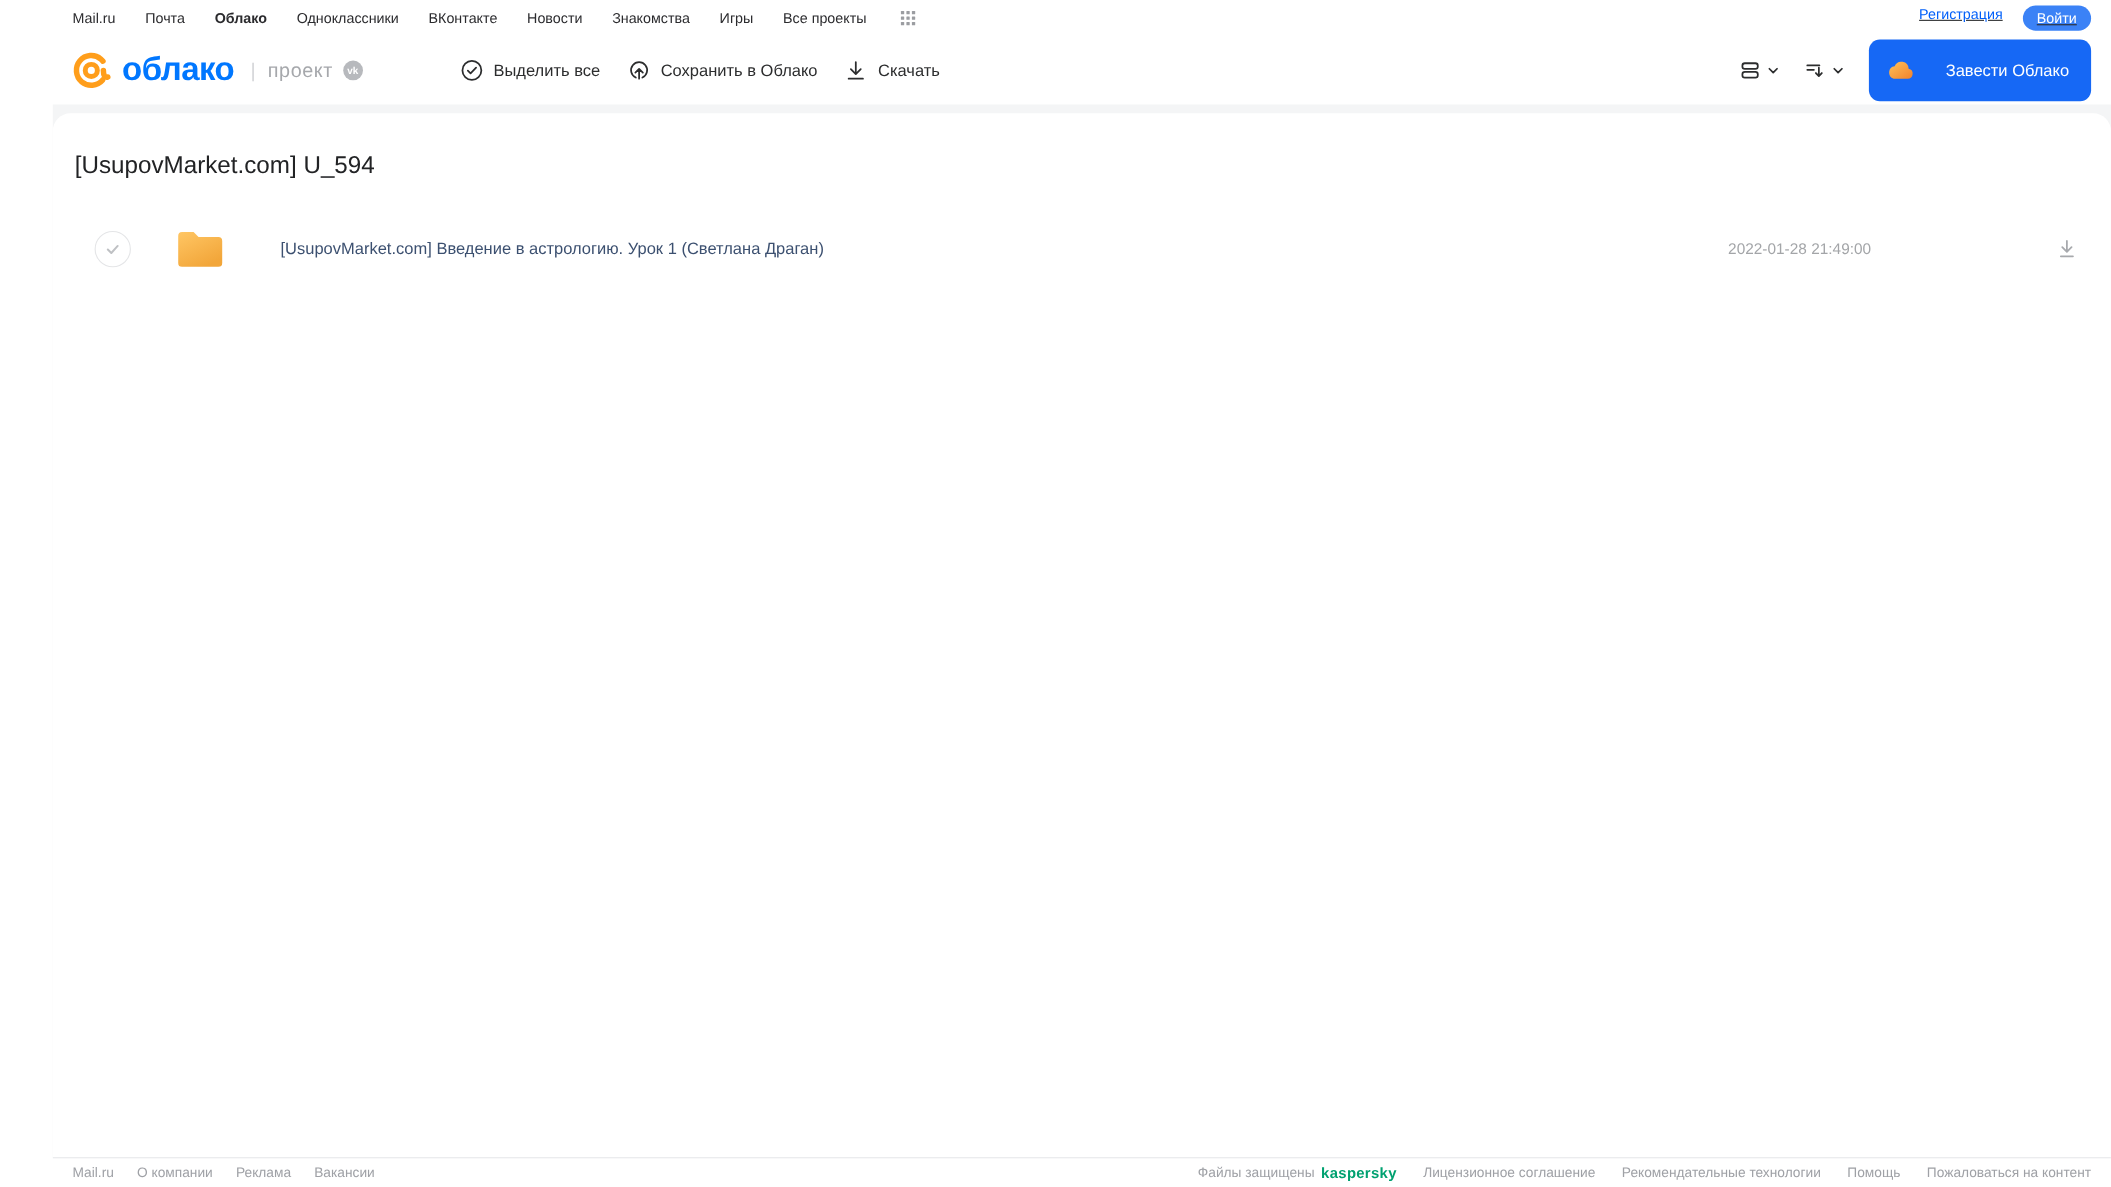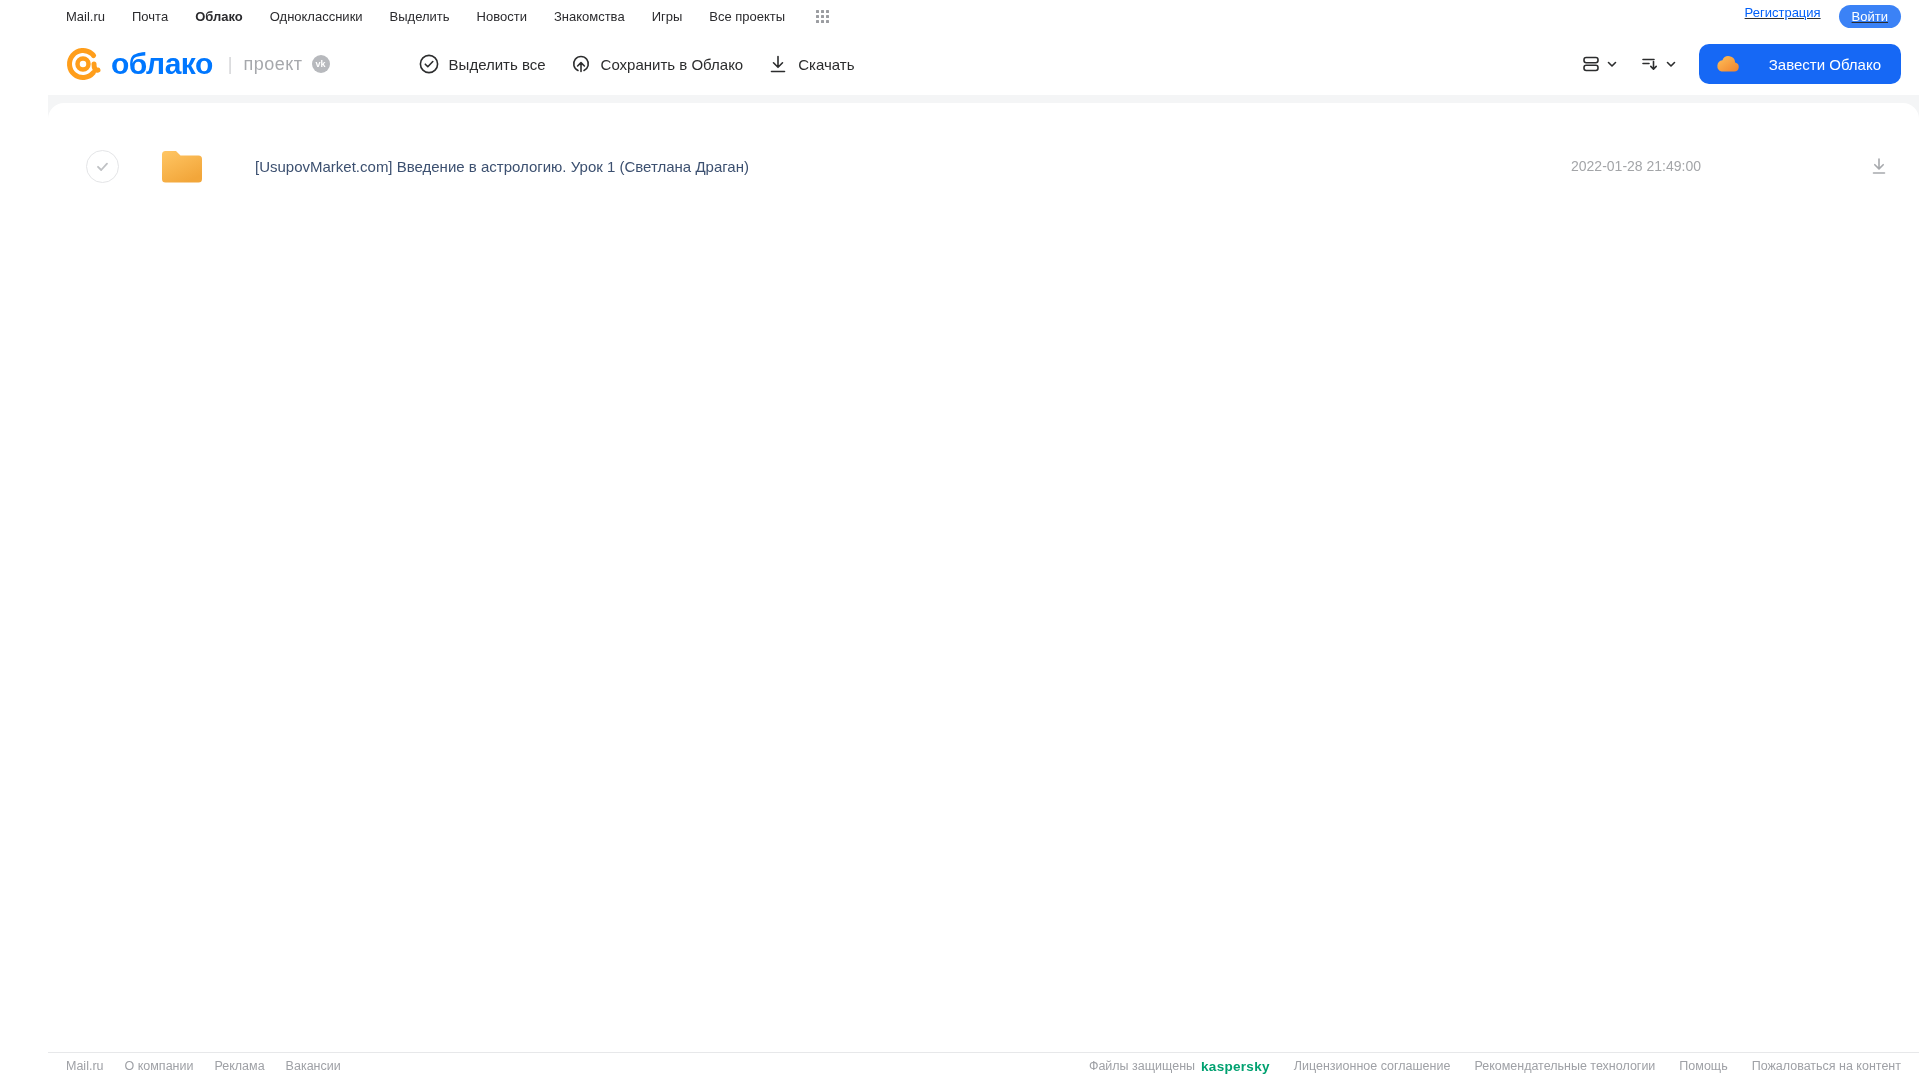--- a/index.html
+++ b/index.html
@@ -50,21 +50,21 @@
   .tool-btn {
     display:flex; align-items:center; gap:9px;
     background:none; border:none; font-family:inherit;
     font-size:15px; color:#2c2d2e; cursor:pointer; padding:0;
   }
   .header-right { margin-left:auto; display:flex; align-items:center; gap:22px; }
   .icon-group { display:flex; align-items:center; gap:5px; cursor:pointer; }
   .cloud-cta {
     display:flex; align-items:center; gap:28px;
     background:#1668f5; color:#fff; border:none; border-radius:10px;
-    height:40px; padding:0 20px 0 16px; font-size:15px; font-family:inherit; cursor:pointer;
+    height:56px; padding:0 20px 0 16px; font-size:15px; font-family:inherit; cursor:pointer;
   }
 
   
   .content-wrap { flex:1; background:#f4f5f6; padding-top:8px; display:flex; flex-direction:column; min-height:0; }
   .content { background:#fff; border-radius:16px 16px 0 0; flex:1; }
   .page-title {
     margin:34px 0 0 20px; font-size:22px; font-weight:500; color:#222325;
   }
   .file-row {
     margin-top:40px; height:46px;
@@ -103,21 +103,21 @@
 <body>
 
 <div id="app">
 
   <div class="topnav">
     <div class="topnav-links">
       <a>Mail.ru</a>
       <a>Почта</a>
       <a class="active">Облако</a>
       <a>Одноклассники</a>
-      <a>Выделить</a>
+      <a>ВКонтакте</a>
       <a>Новости</a>
       <a>Знакомства</a>
       <a>Игры</a>
       <a>Все проекты</a>
       <span class="grid-icon">
         <i></i>
           <i></i>
           <i></i>
           <i></i>
           <i></i>
@@ -216,20 +216,21 @@
             <path d="M6.5 17.5 h12.5 a4.6 4.6 0 0 0 1.1-9.1 A6.6 6.6 0 0 0 7.4 6.2 a5.8 5.8 0 0 0-.9 11.3 z" fill="url(#cg)"></path>
           </svg>
         </span>
         <span>Завести Облако</span>
       </button>
     </div>
   </div>
 
   <div class="content-wrap">
     <div class="content">
+      <div class="page-title">[UsupovMarket.com] U_594</div>
 
       <div class="file-row">
         <span class="row-check">
           <svg width="15" height="15" viewBox="0 0 15 15" fill="none" stroke="#bfc1c4" stroke-width="1.8" stroke-linecap="round" stroke-linejoin="round">
             <path d="M3 7.8 L6.2 11 L12 4.6"></path>
           </svg>
         </span>
         <span class="folder-icon">
           <svg width="46" height="40" viewBox="0 0 46 40">
             <defs>

